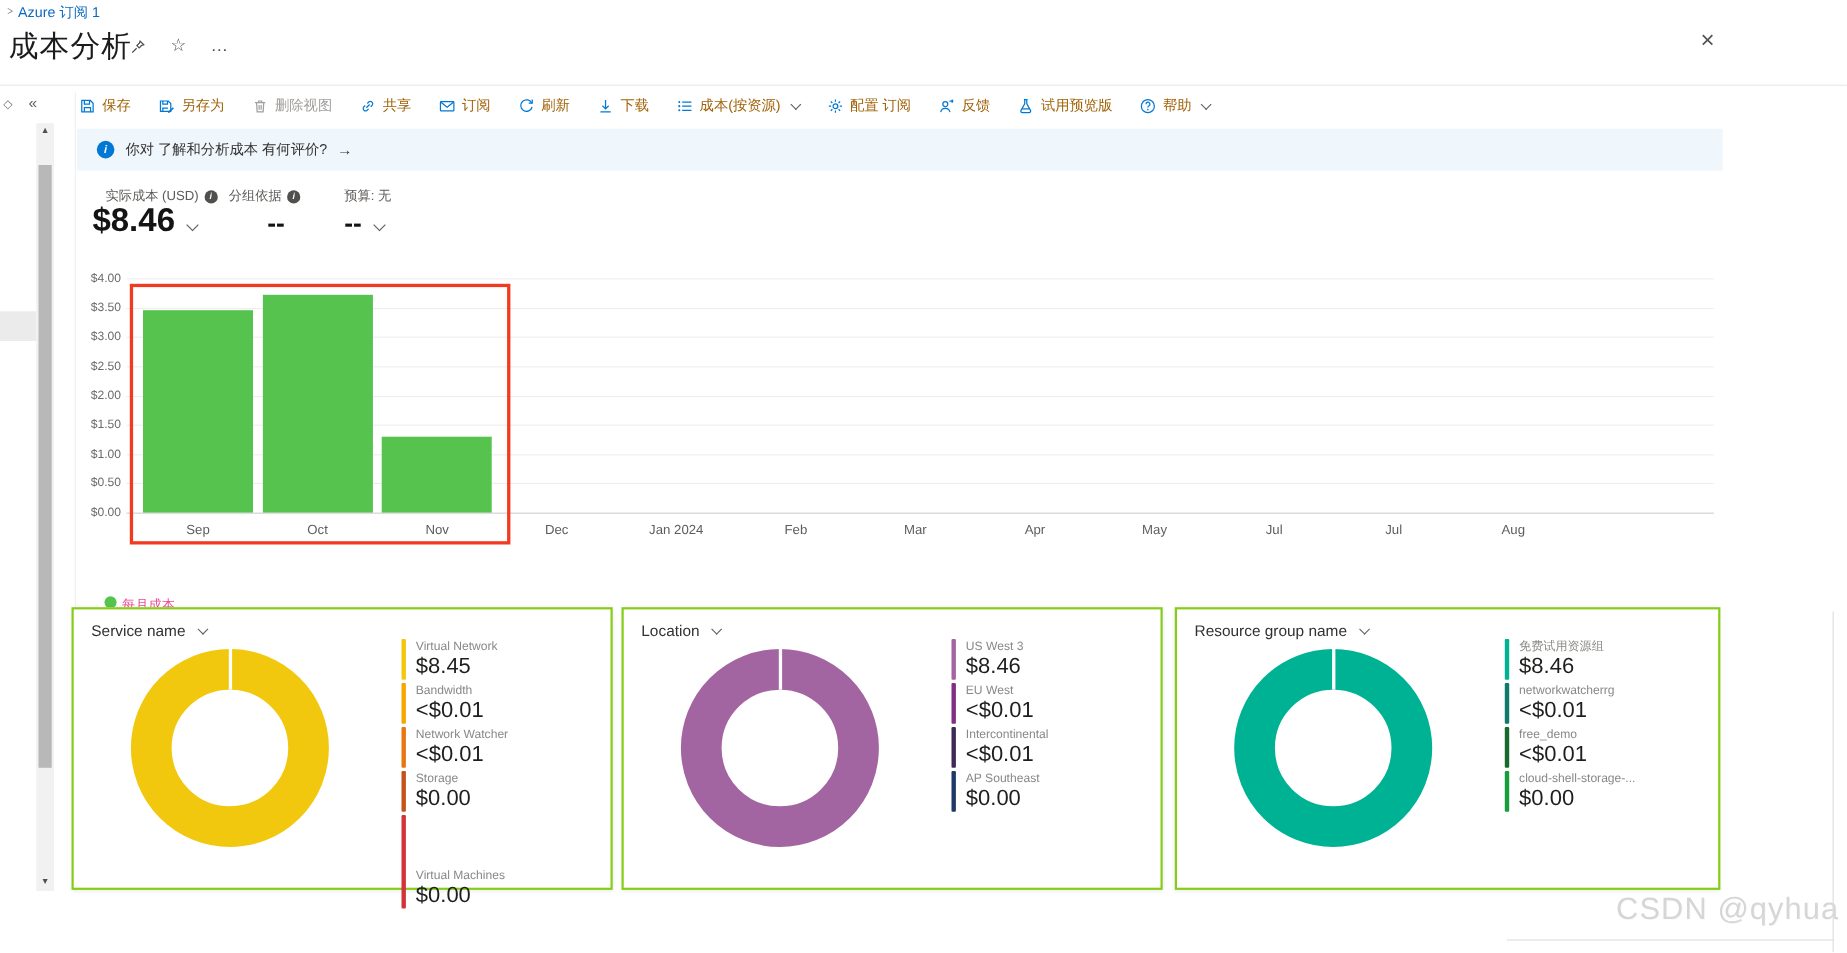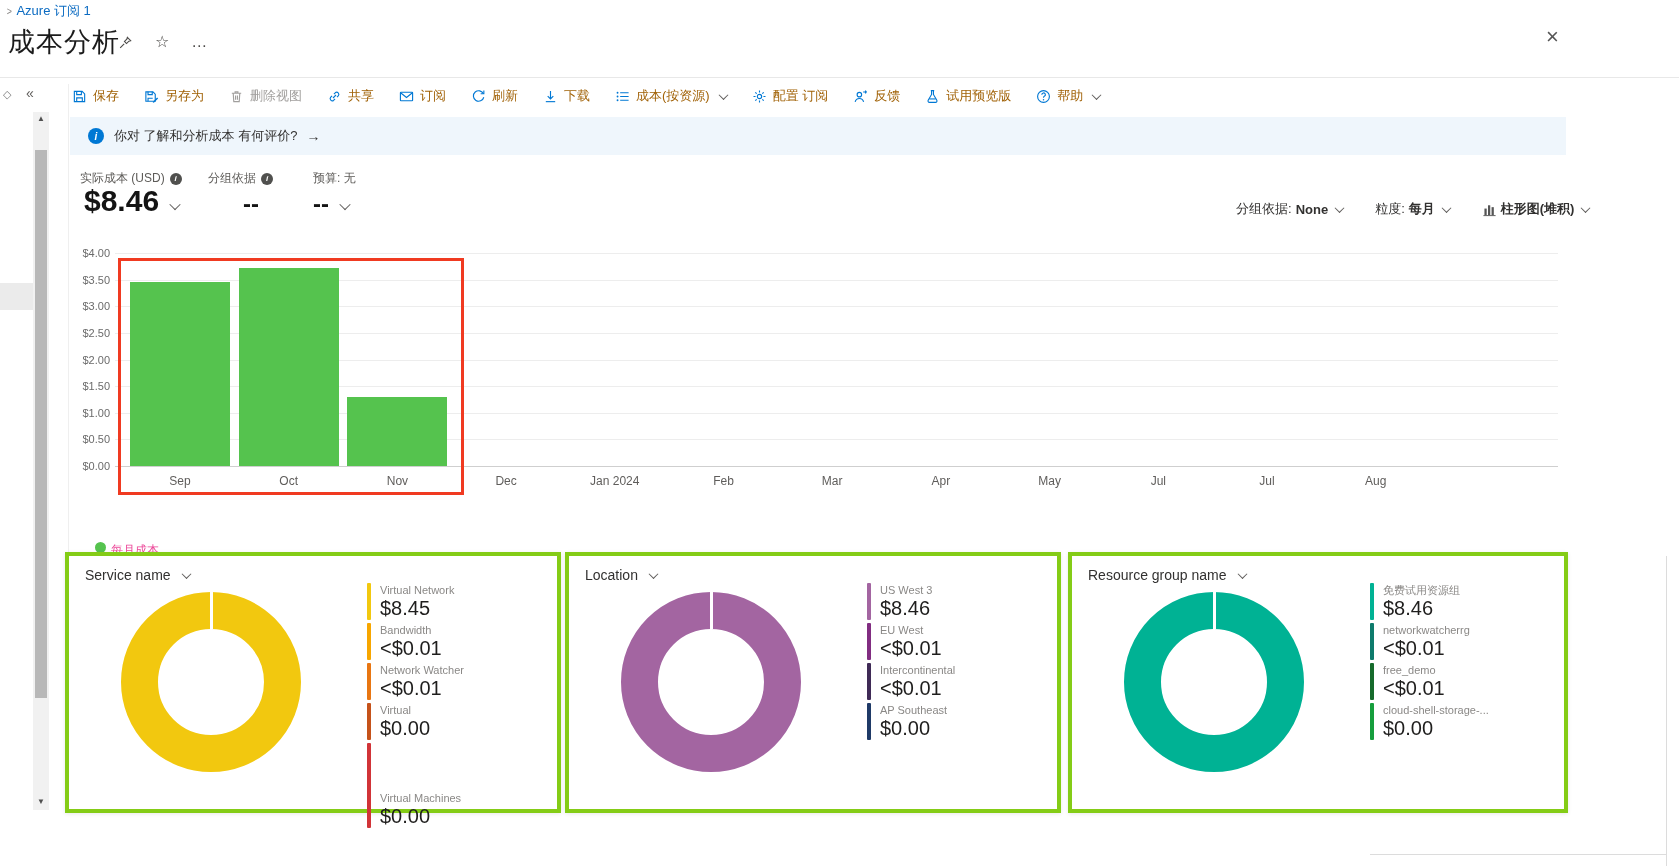--- a/index.html
+++ b/index.html
@@ -55,21 +55,21 @@
   .ylab{position:absolute;right:0;font-size:11px;color:#6b6b6b;}
   .plot{position:absolute;left:45px;top:8px;width:1443px;height:213px;}
   .grid{position:absolute;left:0;width:100%;border-top:1px solid #ededed;}
   .grid.base{border-top:1px solid #cfcfcf;}
   .bar{position:absolute;bottom:0;width:100px;}
   .xlab{position:absolute;top:221px;width:108px;text-align:center;font-size:12px;color:#5f5d5b;}
   .redbox{position:absolute;left:48px;top:13px;width:340px;height:231px;border:3px solid #f03a21;}
   .chart-legend{position:absolute;left:25px;top:297px;display:flex;align-items:flex-start;gap:5px;font-size:12px;color:#ec4899;}
   .legend-dot{width:11px;height:11px;border-radius:50%;display:inline-block;}
   
-  .donut-card{position:absolute;top:552px;width:488px;height:253px;background:#fff;border:4px solid #84cc16;
+  .donut-card{position:absolute;top:552px;width:488px;height:253px;background:#fff;border:2px solid #84cc16;
               box-shadow:0 1px 4px rgba(0,0,0,.09);}
   .card1{left:65px;} .card2{left:565px;} .card3{left:1068px;width:492px;}
   .card-header{position:absolute;left:16px;top:11px;font-size:14px;color:#323130;display:flex;align-items:center;gap:8px;cursor:pointer;}
   .donut{position:absolute;left:52px;top:36px;width:180px;height:180px;border-radius:50%;
          border:37px solid #ccc;box-sizing:border-box;}
   .notch{position:absolute;left:calc(50% - 1.5px);top:-37px;width:3px;height:37px;background:#fff;}
   .card-legend{position:absolute;left:298px;top:27px;display:flex;flex-direction:column;}
   .leg-item{display:flex;margin-bottom:3px;}
   .leg-marker{width:4px;border-radius:1px;margin-right:9px;align-self:stretch;}
   .leg-label{font-size:11px;color:#8a8886;line-height:14px;}
@@ -229,21 +229,21 @@
         <span class="chev"></span>
       </div>
     </div>
 
   <div class="banner">
     <span class="info-dot-blue">i</span>
     <span>你对 了解和分析成本 有何评价?</span>
     <span class="banner-arrow">→</span>
   </div>
 
-  <div class="sum-label" style="left:80px;top:170px;justify-content:space-between;">
+  <div class="sum-label" style="left:96px;top:170px;justify-content:space-between;">
     <span>实际成本 (USD)</span>
     <span class="info-dot-dark">i</span>
   </div>
   <div class="sum-value" style="left:84px;top:184px;">
     <span>$8.46</span>
     <span class="chev"></span>
   </div>
   <div class="sum-label" style="left:208px;top:170px;">
     <span>分组依据</span>
     <span class="info-dot-dark">i</span>
@@ -253,44 +253,20 @@
   </div>
   <div class="sum-label" style="left:313px;top:170px;">
     <span>预算: 无</span>
   </div>
   <div class="sum-value dashes" style="left:313px;top:190px;">
     <span>--</span>
     <span class="chev"></span>
   </div>
 
 
-  <div class="controls">
-    <span class="ctrl">
-      <span>分组依据:</span>
-      <b>None</b>
-      <span class="chev"></span>
-    </span>
-    <span class="ctrl">
-      <span>粒度:</span>
-      <b>每月</b>
-      <span class="chev"></span>
-    </span>
-    <span class="ctrl">
-      <span style="display:inline-flex;">
-        <svg width="15" height="15" viewBox="0 0 16 16">
-          <rect x="2.6" y="7" width="2.4" height="7" fill="#555"></rect>
-          <rect x="6.4" y="3.5" width="2.4" height="10.5" fill="#555"></rect>
-          <rect x="10.2" y="5.5" width="2.4" height="8.5" fill="#555"></rect>
-          <path d="M1.5 14.5h13" stroke="#555"></path>
-        </svg>
-      </span>
-      <b>柱形图(堆积)</b>
-      <span class="chev"></span>
-    </span>
-  </div>
 
   <div class="chart">
     <div class="yaxis" id="yaxis">
         <div class="ylab" style="top: 207px;">$0.00</div>
         <div class="ylab" style="top: 180.375px;">$0.50</div>
         <div class="ylab" style="top: 153.75px;">$1.00</div>
         <div class="ylab" style="top: 127.125px;">$1.50</div>
         <div class="ylab" style="top: 100.5px;">$2.00</div>
         <div class="ylab" style="top: 73.875px;">$2.50</div>
         <div class="ylab" style="top: 47.25px;">$3.00</div>
@@ -356,21 +332,21 @@
         <div class="leg-item">
           <span class="leg-marker" style="background: rgb(232, 118, 18);"></span>
           <span style="display: flex; flex-direction: column;">
             <span class="leg-label">Network Watcher</span>
             <span class="leg-value">&lt;$0.01</span>
           </span>
         </div>
         <div class="leg-item">
           <span class="leg-marker" style="background: rgb(197, 82, 26);"></span>
           <span style="display: flex; flex-direction: column;">
-            <span class="leg-label">Virtual</span>
+            <span class="leg-label">Storage</span>
             <span class="leg-value">$0.00</span>
           </span>
         </div>
         <div class="leg-item">
           <span class="leg-marker" style="background: rgb(209, 52, 56);"></span>
           <span style="display: flex; flex-direction: column; margin-top: 48px;">
             <span class="leg-label">Virtual Machines</span>
             <span class="leg-value">$0.00</span>
           </span>
         </div>
@@ -448,15 +424,16 @@
         <div class="leg-item">
           <span class="leg-marker" style="background: rgb(22, 158, 61);"></span>
           <span style="display: flex; flex-direction: column;">
             <span class="leg-label">cloud-shell-storage-...</span>
             <span class="leg-value">$0.00</span>
           </span>
         </div>
       </div>
   </div>
 
+  <div class="watermark">CSDN @qyhua</div>
   <div class="corner-v"></div>
   <div class="corner-h"></div>
 </div>
 
 </body></html>

